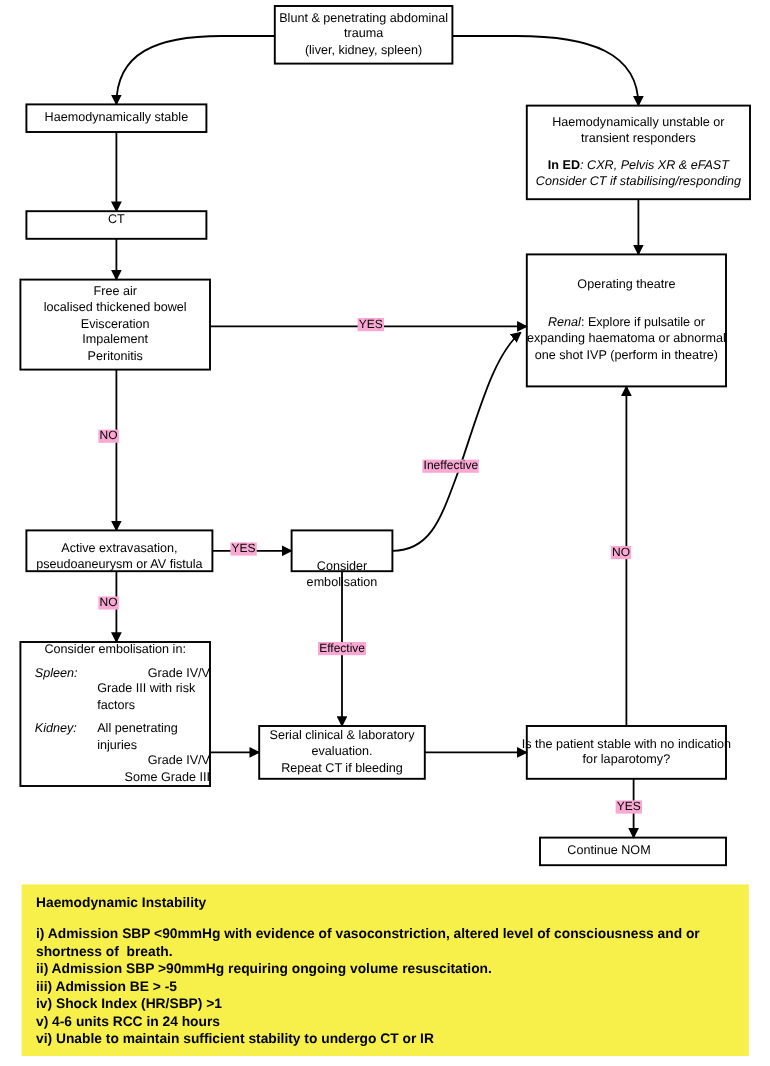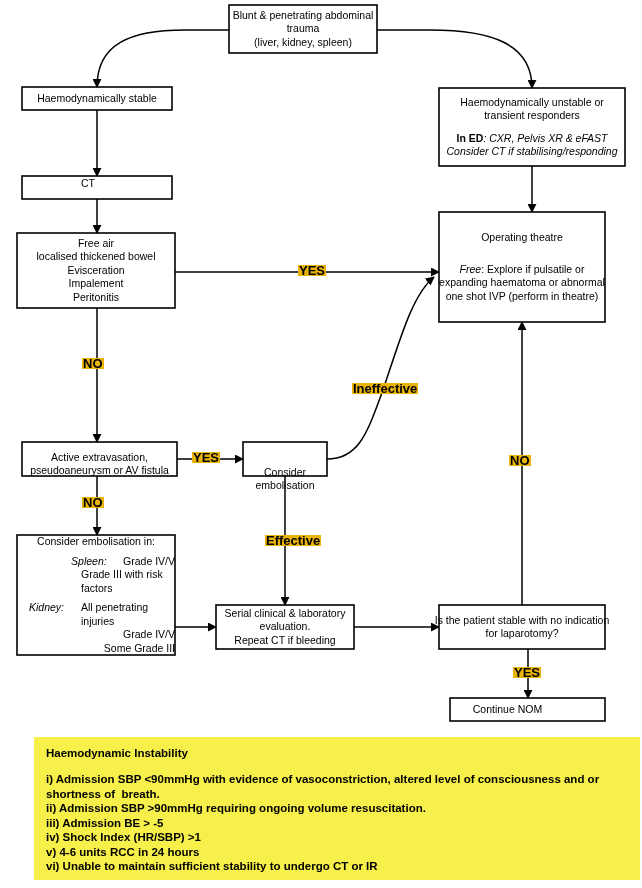--- a/index.html
+++ b/index.html
@@ -45,34 +45,33 @@
     justify-content: center;
     align-items: center;
     text-align: center;
     font-size: 10.5px;
     line-height: 13.5px;
     pointer-events: none;
   }
   .node-text .ln { display: block; white-space: pre; }
   .edge-label {
     position: absolute;
-    font-size: 13px;
+    font-size: 10px;
     line-height: 11px;
-    background: #eab308;
+    background: #f9a8d4;
     padding: 0 1px;
     white-space: nowrap;
-    font-weight: bold;
   }
   .it { font-style: italic; }
   .bd { font-weight: bold; }
   
   .kv {
     display: flex;
     width: 100%;
-    justify-content: flex-end;
+    justify-content: space-between;
     padding-left: 12px;
     box-sizing: border-box;
   }
   .kv .k {
     width: 52px;
     text-align: left;
     font-style: italic;
     flex: 0 0 52px;
   }
   .kv .v { text-align: left; }
@@ -163,37 +162,37 @@
   </div>
 
   <div class="node-text" style="left:439px; top:88px; width:186px; height:78px;">
     <span class="ln">Haemodynamically unstable or</span>
     <span class="ln">transient responders</span>
     <span class="spacer"></span>
     <span class="ln"><span class="bd">In ED</span><span class="it">: CXR, Pelvis XR &amp; eFAST</span></span>
     <span class="ln it">Consider CT if stabilising/responding</span>
   </div>
 
-  <div class="node-text" style="left:13px; top:176px; width:150px; height:15px;">
+  <div class="node-text" style="left:22px; top:176px; width:150px; height:15px;">
     <span class="ln">CT</span>
   </div>
 
   <div class="node-text" style="left:17px; top:233px; width:158px; height:75px;">
     <span class="ln">Free air</span>
     <span class="ln">localised thickened bowel</span>
     <span class="ln">Evisceration</span>
     <span class="ln">Impalement</span>
     <span class="ln">Peritonitis</span>
   </div>
 
   <div class="node-text" style="left:439px; top:212px; width:166px; height:110px;">
     <span class="ln">Operating theatre</span>
     <span class="spacer"></span>
     <span class="spacer"></span>
-    <span class="ln"><span class="it">Free</span><span>: Explore if pulsatile or</span></span>
+    <span class="ln"><span class="it">Renal</span><span>: Explore if pulsatile or</span></span>
     <span class="ln">expanding haematoma or abnormal</span>
     <span class="ln">one shot IVP (perform in theatre)</span>
   </div>
 
   <div class="node-text" style="left:22px; top:442px; width:155px; height:44px;">
     <span class="ln">Active extravasation,</span>
     <span class="ln">pseudoaneurysm or AV fistula</span>
   </div>
 
   <div class="node-text" style="left:243px; top:442px; width:84px; height:34px;margin-top:20px;">
@@ -244,21 +243,21 @@
 
   <div class="edge-label" style="left:298px; top:265px;">YES</div>
   <div class="edge-label" style="left:82px; top:358px;">NO</div>
   <div class="edge-label" style="left:192px; top:452px;">YES</div>
   <div class="edge-label" style="left:82px; top:497px;">NO</div>
   <div class="edge-label" style="left:352px; top:383px;">Ineffective</div>
   <div class="edge-label" style="left:265px; top:535px;">Effective</div>
   <div class="edge-label" style="left:509px; top:455px;">NO</div>
   <div class="edge-label" style="left:513px; top:667px;">YES</div>
 
-  <div id="info-panel" style="left:18px; top:737px; width:606px; height:143px;margin-left:16px;">
+  <div id="info-panel" style="left:18px; top:737px; width:606px; height:143px;">
     <div class="info-title">Haemodynamic Instability</div>
     <div class="info-line">i) Admission SBP &lt;90mmHg with evidence of vasoconstriction, altered level of consciousness and or
 shortness of  breath.</div>
     <div class="info-line">ii) Admission SBP &gt;90mmHg requiring ongoing volume resuscitation.</div>
     <div class="info-line">iii) Admission BE &gt; -5</div>
     <div class="info-line">iv) Shock Index (HR/SBP) &gt;1</div>
     <div class="info-line">v) 4-6 units RCC in 24 hours</div>
     <div class="info-line">vi) Unable to maintain sufficient stability to undergo CT or IR</div>
   </div>
 

